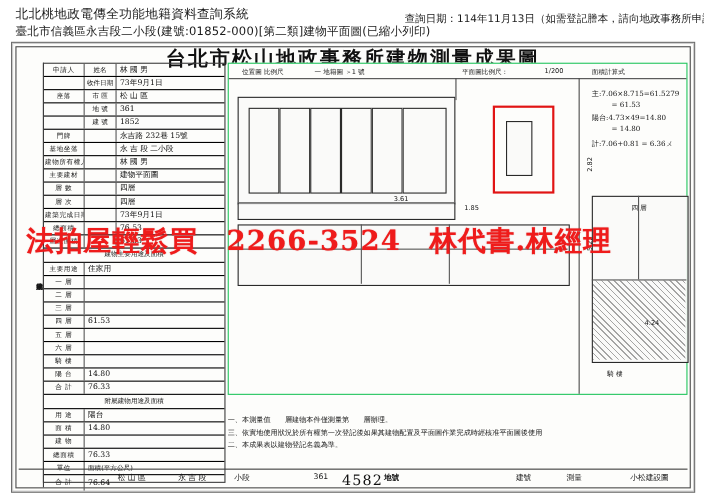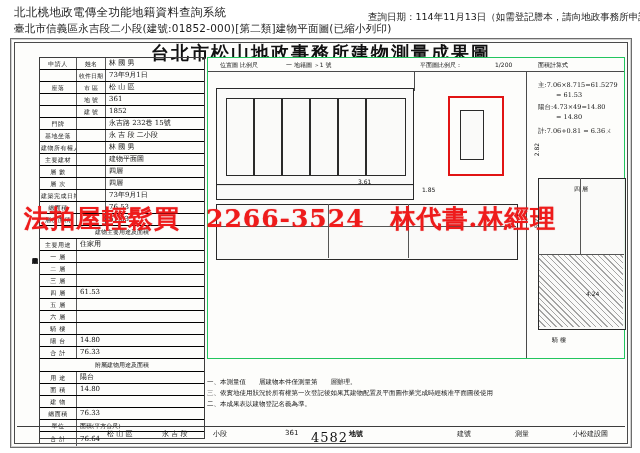--- a/index.html
+++ b/index.html
@@ -294,21 +294,21 @@
       <div>三、依實地使用狀況於所有權第一次登記後如果其建物配置及平面圖作業完成時經核准平面圖後使用</div>
       <div>二、本成果表以建物登記名義為準。</div>
     </div>
 
     <div class="bottombar">
       <span style="left:90px;">松 山 區</span>
       <span style="left:145px;">永 吉 段</span>
       <span style="left:196px;">小段</span>
       <span style="left:332px;font-weight:bold;">地號</span>
       <span style="left:268px;">361</span>
-      <span style="left:440px;">建號</span>
+      <span style="left:452px;">建號</span>
       <span style="left:498px;">測量</span>
       <span style="left:556px;">小松建設圖</span>
     </div>
     <div class="bignum">4582</div>
   </div>
 
   <div class="advert" style="color: rgb(239, 27, 27);">法拍屋輕鬆買　2266-3524　林代書.林經理</div>
 
 </div>
 

